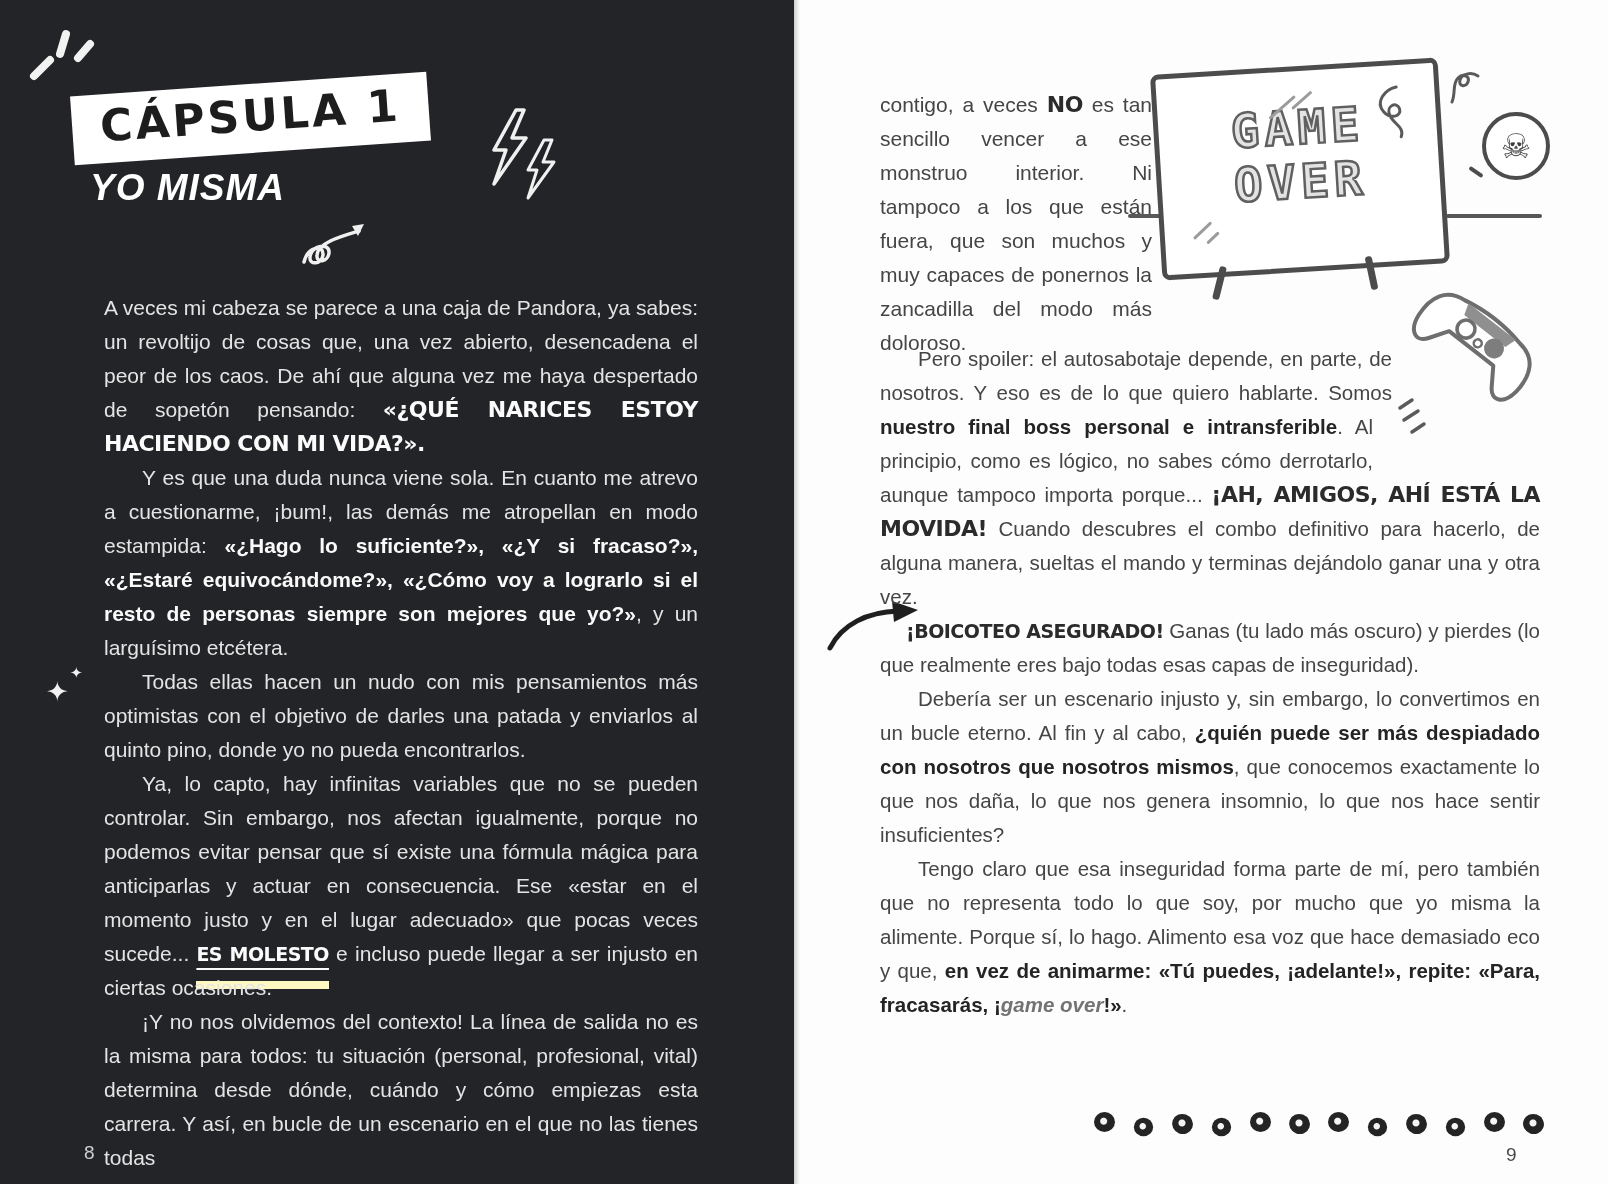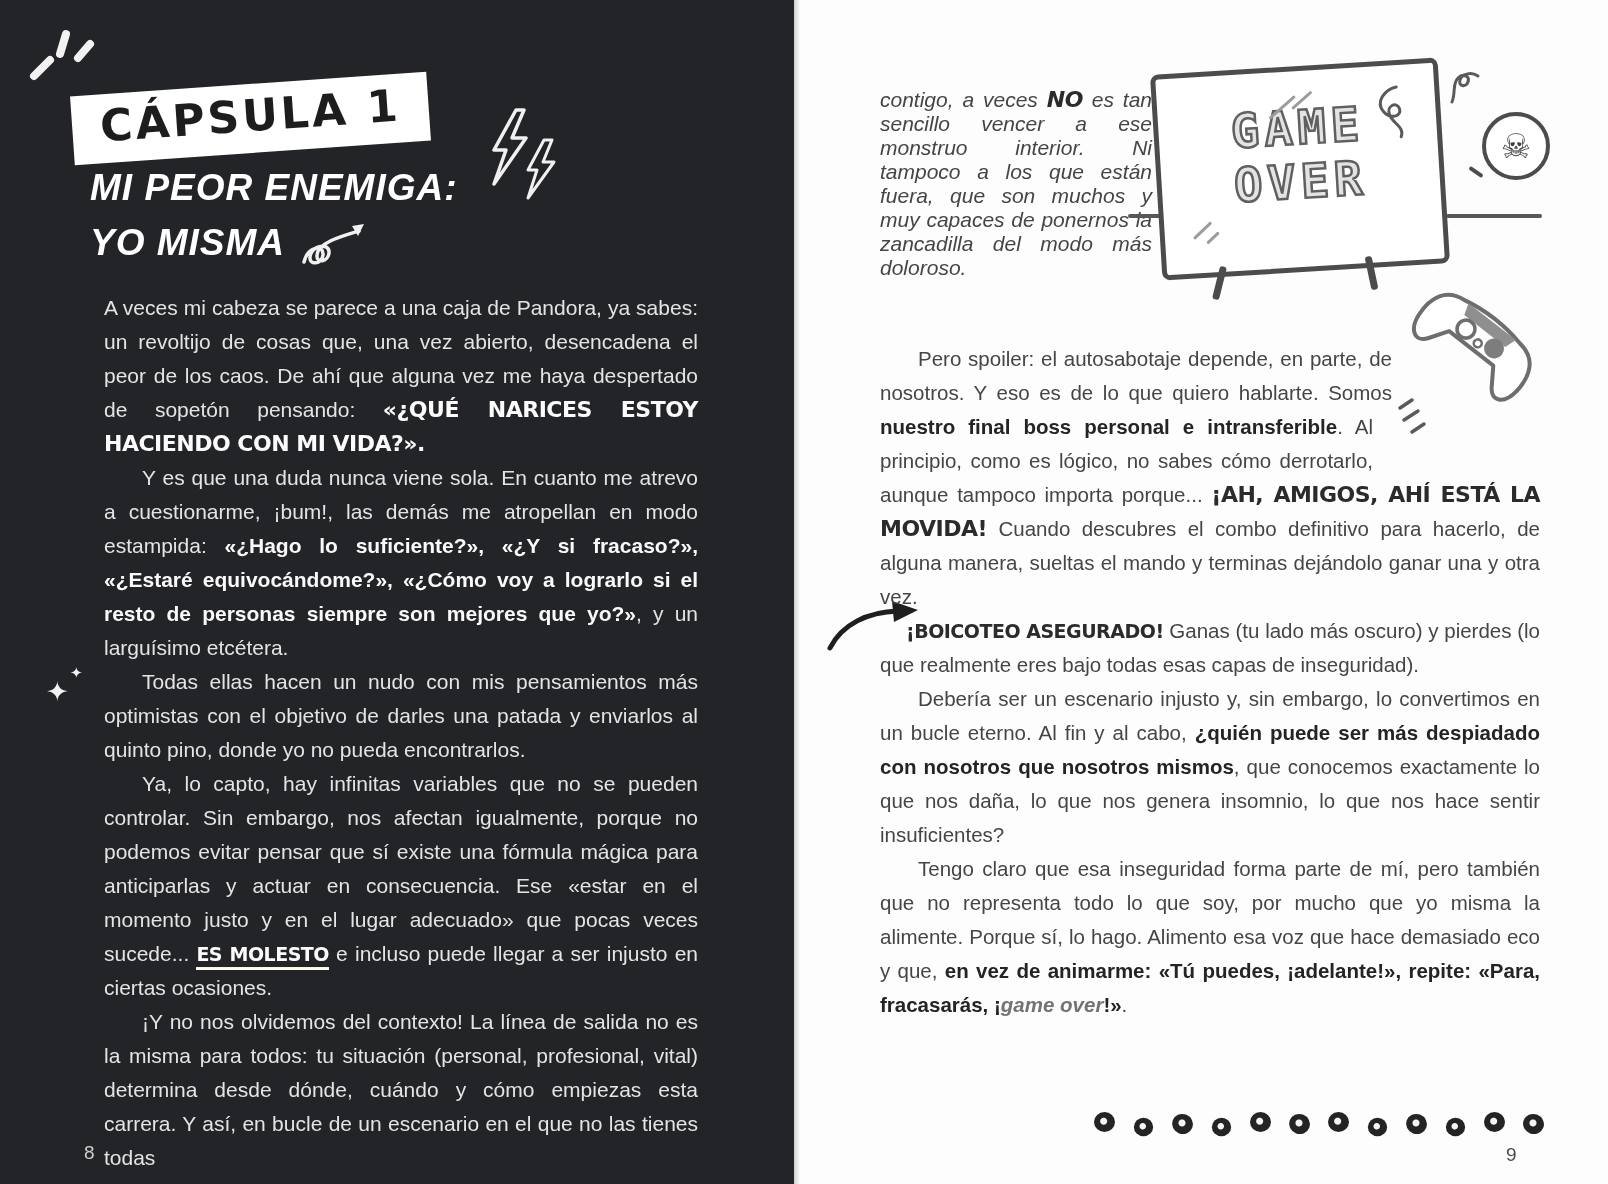--- a/index.html
+++ b/index.html
@@ -29,35 +29,35 @@
   }
   .left-body p,.right-body p,.col-narrow p{margin:0;}
   .indent{text-indent:38px;}
   .seg-bold{font-weight:700;color:#fafafa;}
   .hand{
     font-family:"DejaVu Sans",sans-serif;font-weight:700;letter-spacing:-0.5px;
     font-size:22px;color:#fbfbfb;
   }
   .hand-big{font-size:19px;}
   .hand-underline{
-    border-bottom:3px solid #fef9c3;text-decoration:underline;
-    text-decoration-thickness:2px;text-underline-offset:7px;padding-bottom:2px;
+    border-bottom:8px solid #fef9c3;text-decoration:underline;
+    text-decoration-thickness:2px;text-underline-offset:7px;padding-bottom:16px;
   }
   .page-num{position:absolute;font-size:19px;}
   .page-num-left{left:84px;top:1142px;color:#cfcfcf;}
   .page-num-right{left:712px;top:1144px;color:#4a4a4a;}
   .sparkle{position:absolute;color:#f2f2f2;}
   .sparkle-small{left:70px;top:664px;font-size:15px;}
   .sparkle-big{left:46px;top:676px;font-size:27px;}
   .doodle{position:absolute;}
 
   
   .col-narrow{
     position:absolute;left:86px;top:88px;width:272px;
-    font-size:21px;line-height:24px;text-align:justify;color:#454545;font-style:italic;
+    font-size:21px;line-height:34px;text-align:justify;color:#454545;
   }
   .right-body{
     position:absolute;left:86px;top:342px;width:660px;
     font-size:20.5px;line-height:34px;text-align:justify;color:#454545;
   }
   .right-body .seg-bold{color:#242424;}
   .hand-dark{color:#2b2b2b;}
   .seg-bolditalic{font-weight:700;font-style:italic;color:#737373;}
   .fl{float:right;}
   .fl1{width:148px;height:68px;}
@@ -121,21 +121,20 @@
     <div class="chapter-box">
       <span>CÁPSULA 1</span>
     </div>
 
     <svg class="doodle" style="left:482px;top:106px;" width="80" height="110" viewBox="0 0 80 110">
       <path d="M34,4 L12,44 L24,44 L12,78 L44,32 L30,32 L42,4 Z" fill="none" stroke="#f0f0f0" stroke-width="3.5" stroke-linejoin="round"></path>
       <path d="M62,34 L46,64 L55,64 L46,92 L72,56 L61,56 L70,34 Z" fill="none" stroke="#f0f0f0" stroke-width="3" stroke-linejoin="round"></path>
     </svg>
 
     <div class="heading">
-      <div>MI PEOR ENEMIGA:</div>
       <div>YO MISMA</div>
     </div>
 
     <svg class="doodle" style="left:300px;top:222px;" width="96" height="48" viewBox="0 0 96 48">
       <path d="M4,40 c4,-16 20,-18 19,-7 c-1,9 -14,11 -13,2 c1,-12 20,-15 19,-4 c-1,9 -13,11 -12,2 c1,-12 22,-18 42,-24" fill="none" stroke="#f0f0f0" stroke-width="3.5" stroke-linecap="round"></path>
       <path d="M52,4 L64,2 L58,14 Z" fill="#f0f0f0"></path>
     </svg>
 
     <span class="sparkle sparkle-small">✦</span>
     <span class="sparkle sparkle-big">✦</span>

